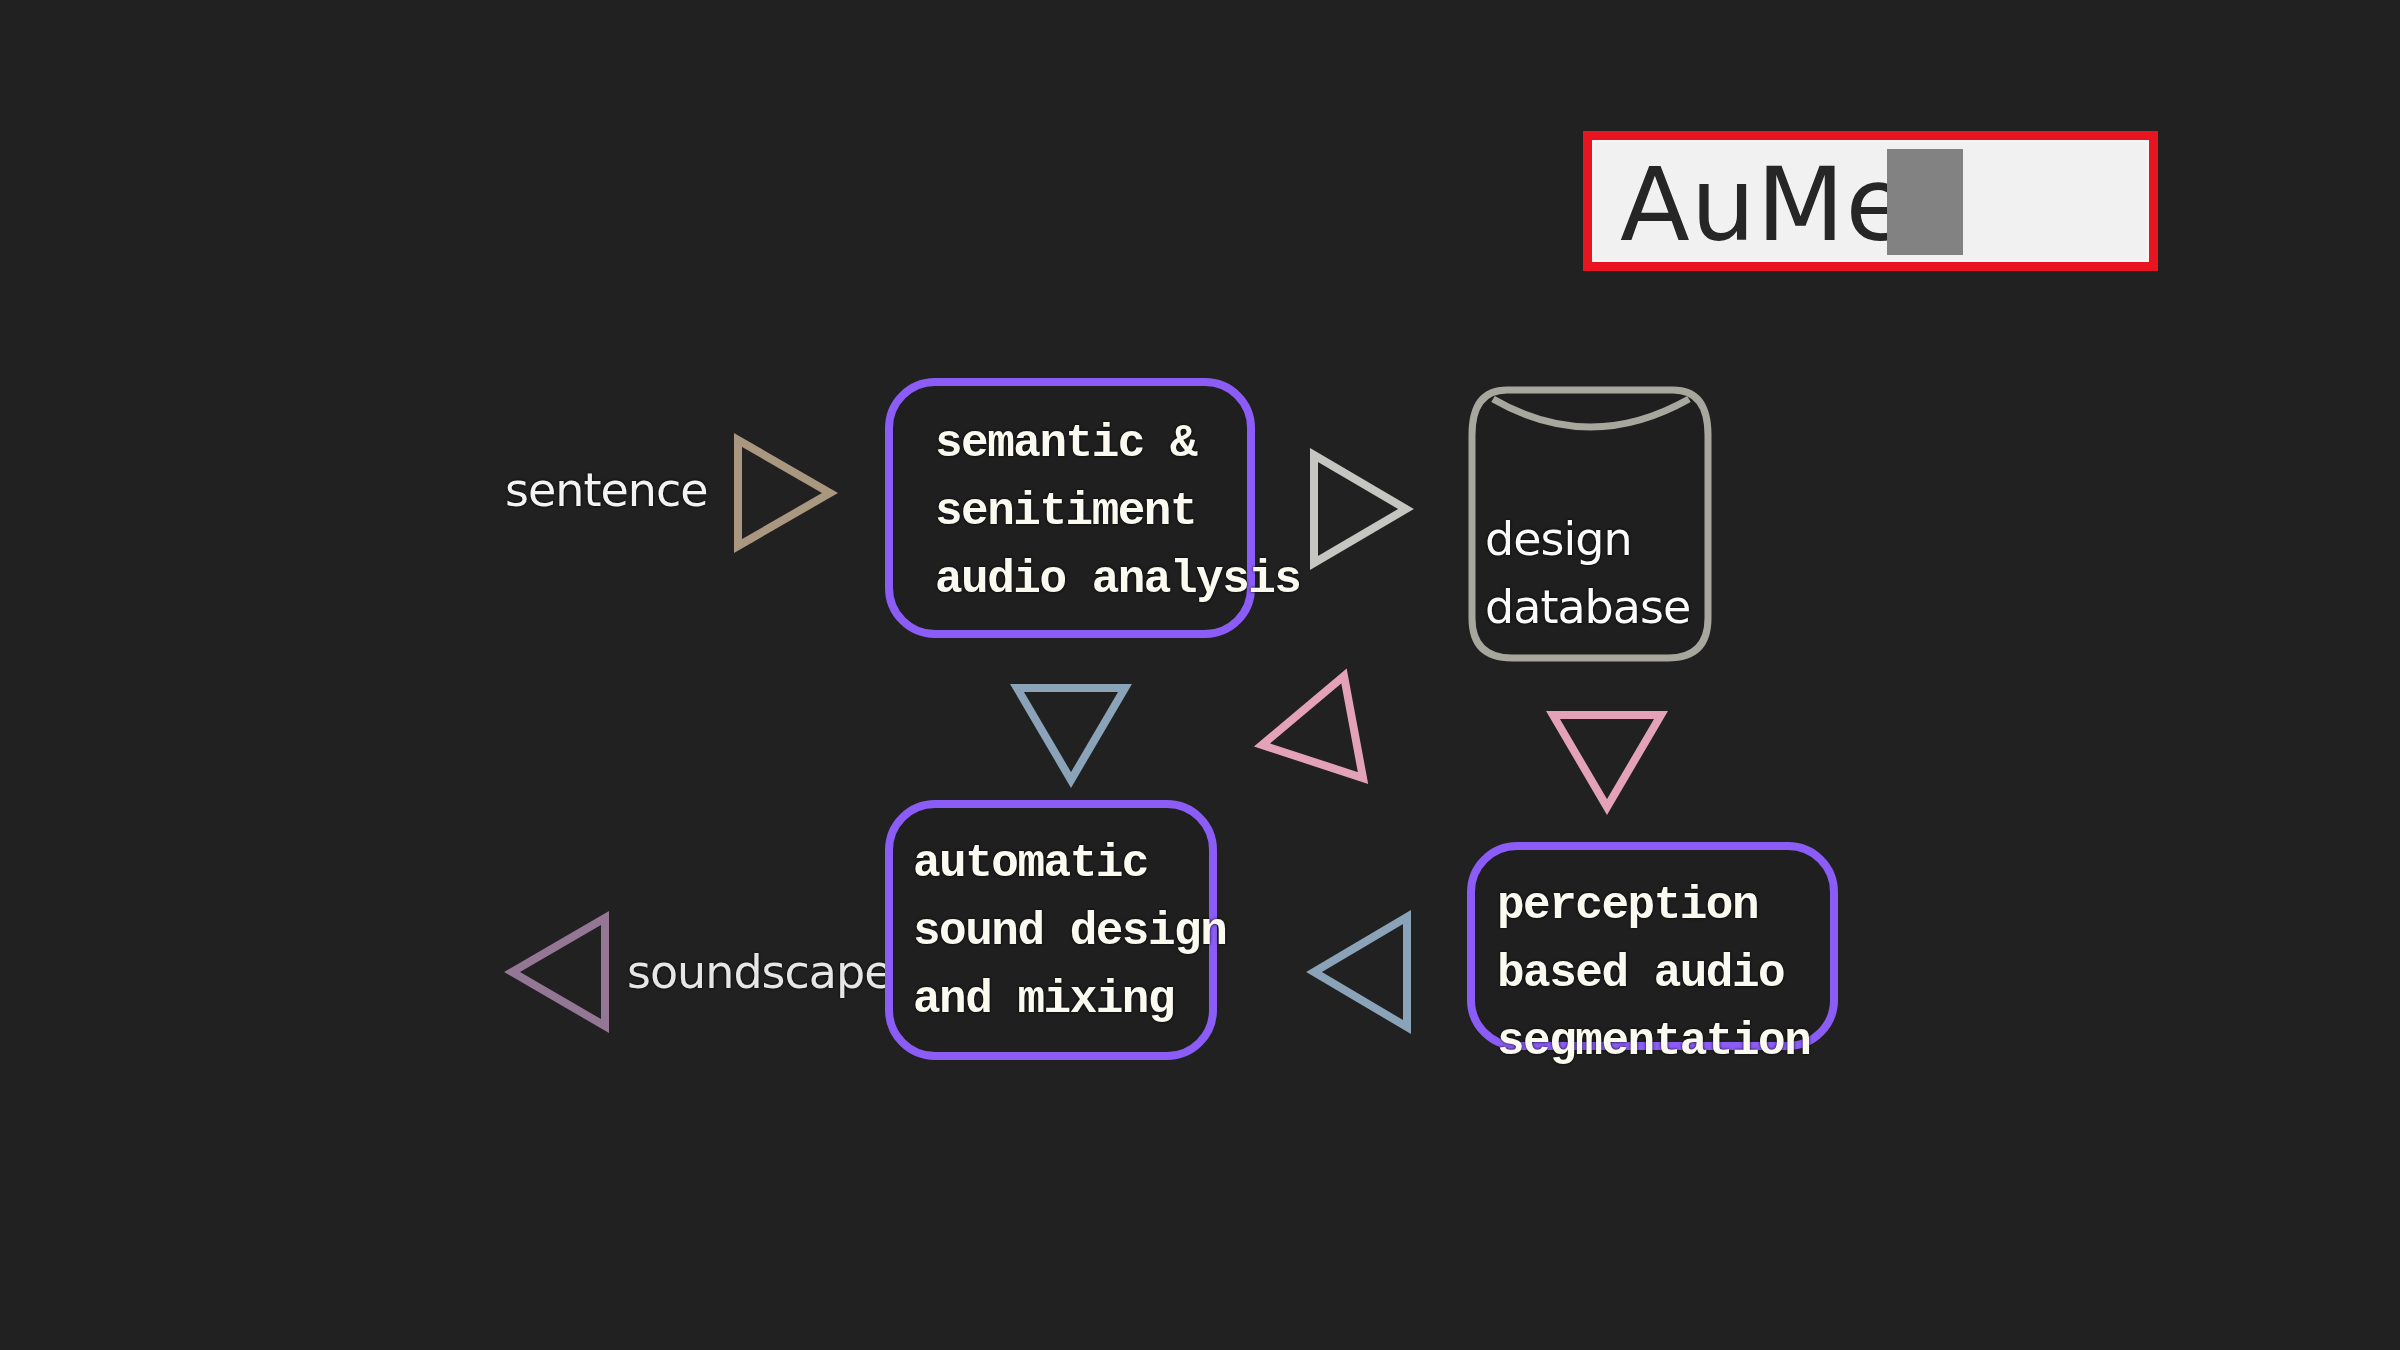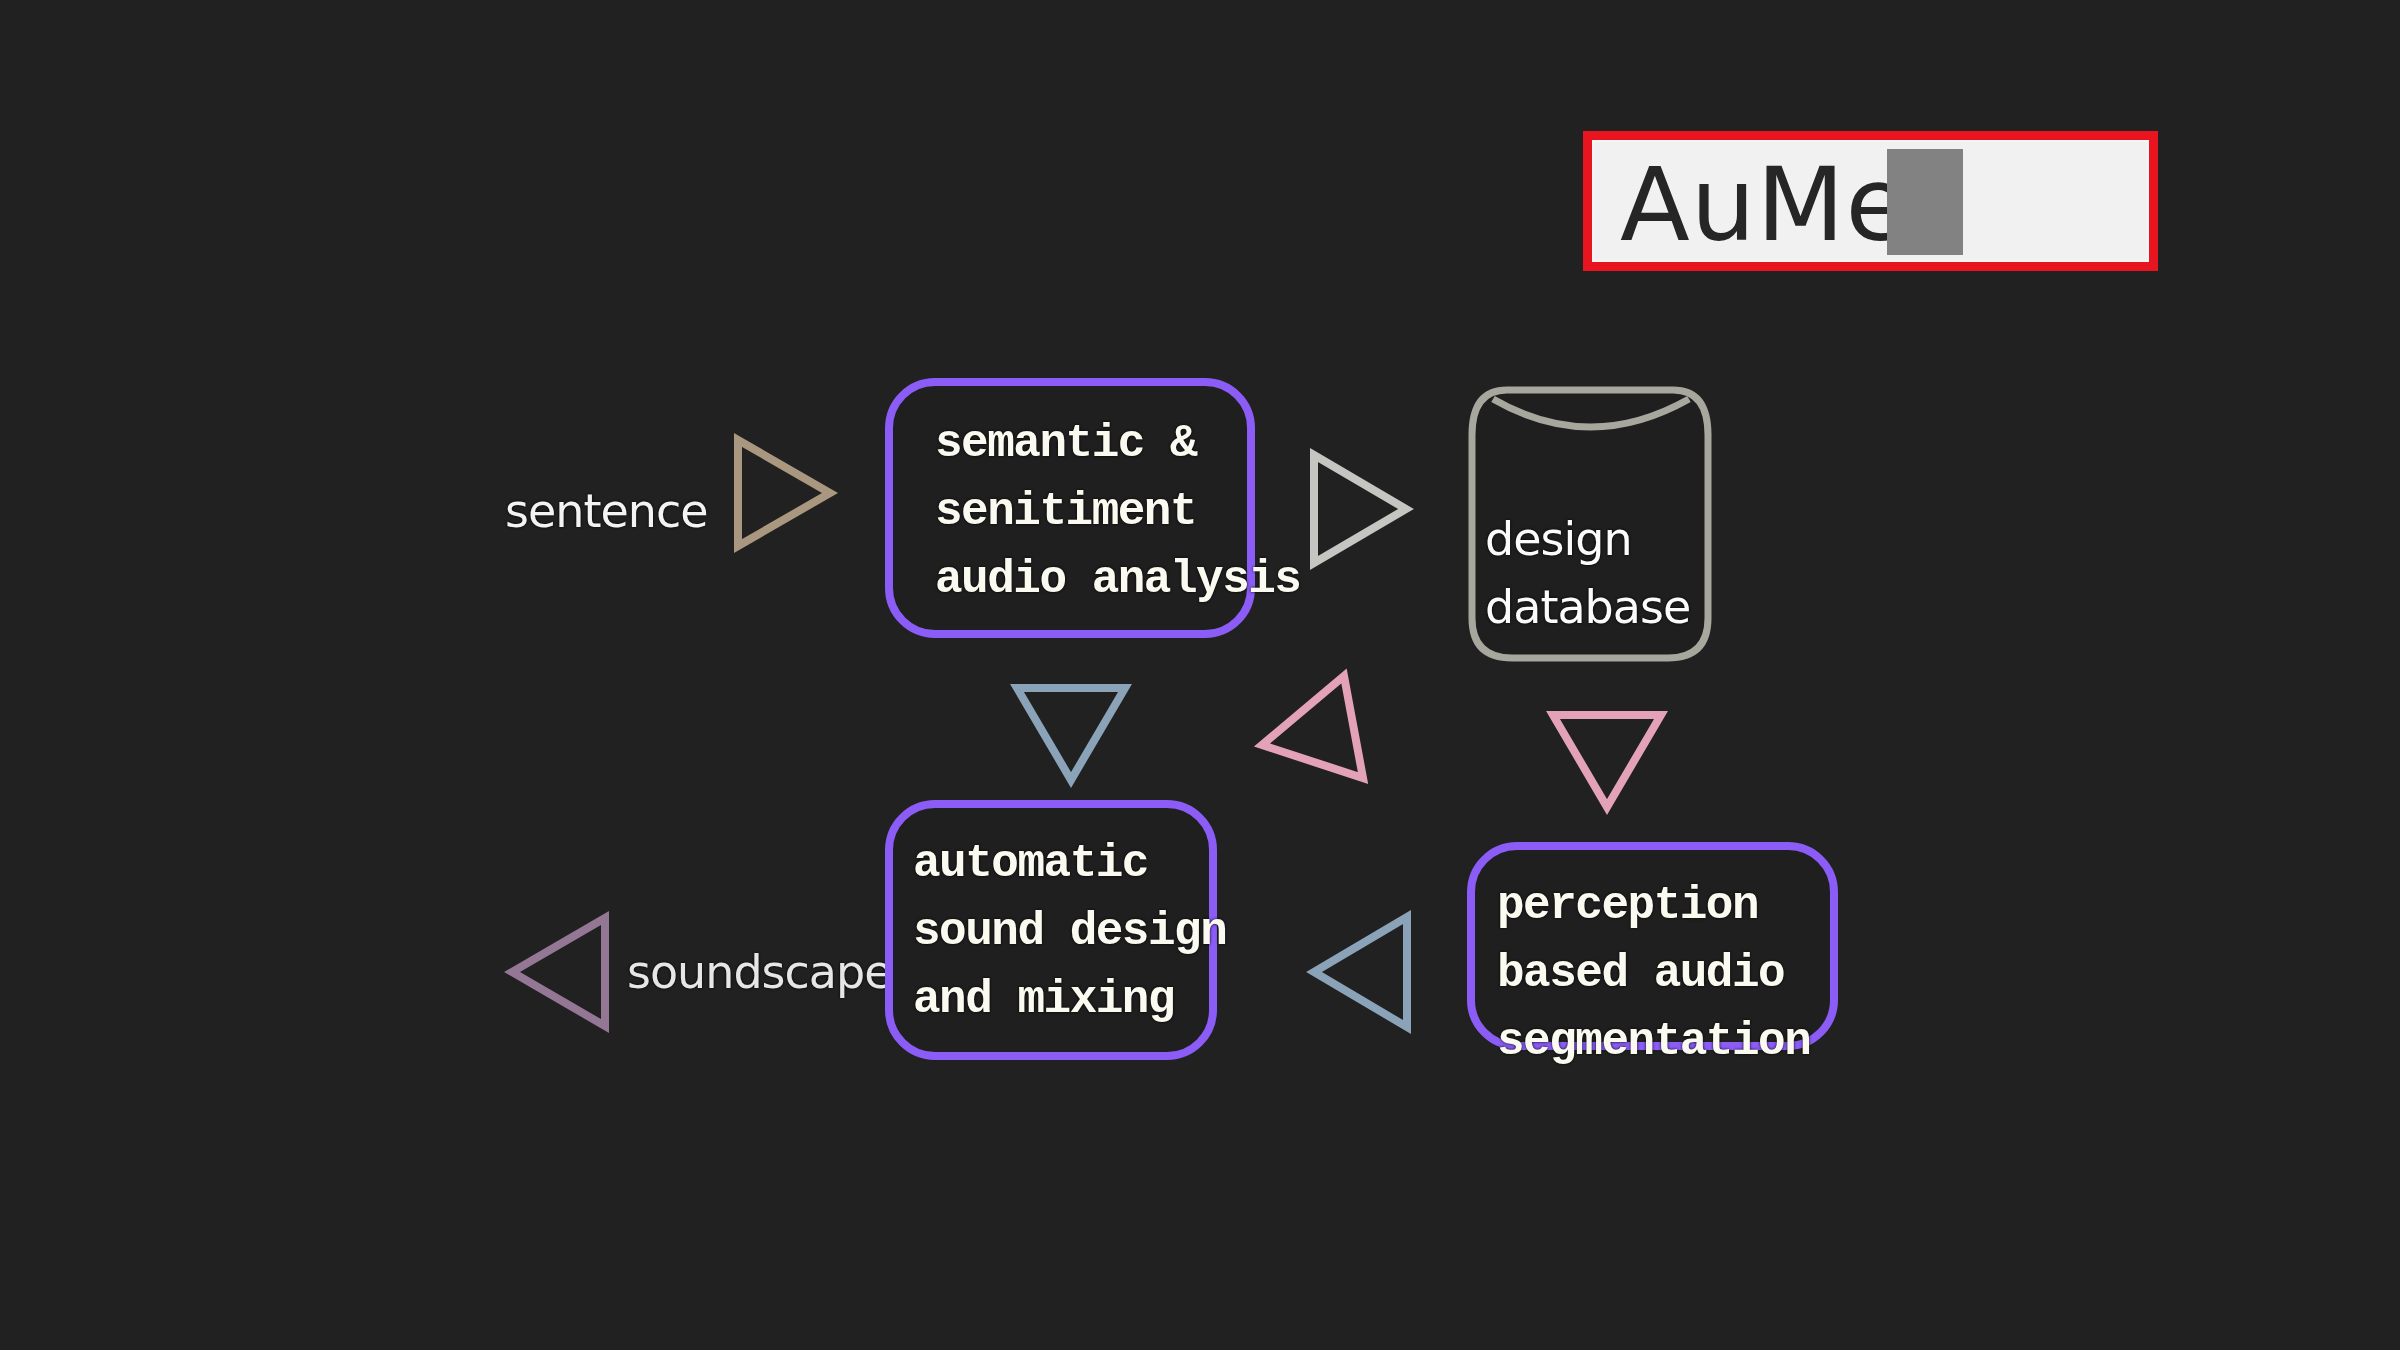--- a/index.html
+++ b/index.html
@@ -58,21 +58,21 @@
   }
   .db-label .line { display: block; }
   .flow-label {
     color: #f3f3f3;
     font-family: "DejaVu Sans", sans-serif;
     font-size: 46px; line-height: 56px;
     letter-spacing: -1px;
     white-space: nowrap;
     text-shadow: 0 0 3px #000;
   }
-  .label-sentence { left: 505px; top: 483px; text-align: center; }
+  .label-sentence { left: 505px; top: 462px; text-align: center; }
   .label-soundscape { left: 627px; top: 944px; color: #e6e6e6; }
   svg.tri { position: absolute; overflow: visible; }
 </style>
 </head>
 <body>
 
 <div class="abs logo">
   <span class="logo-text">AuMe</span>
   <span class="cursor-block"></span>
 </div>

